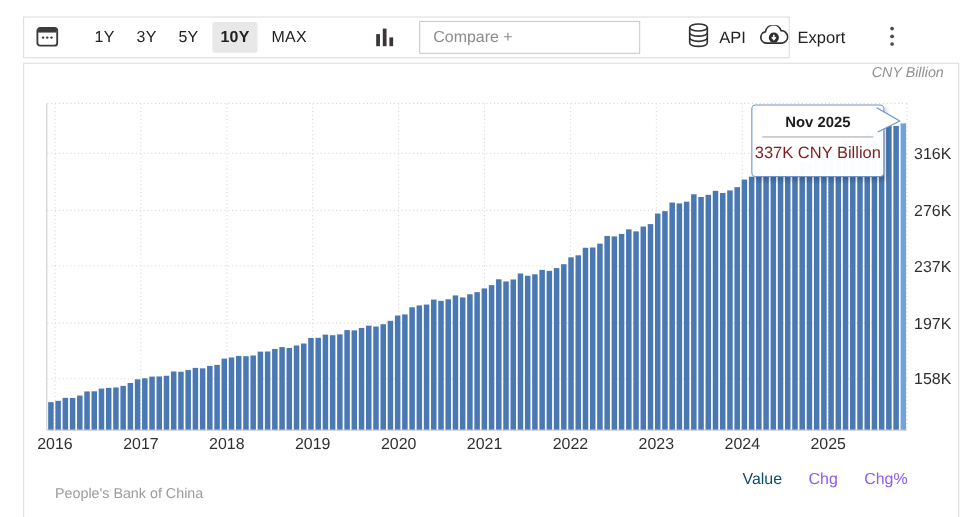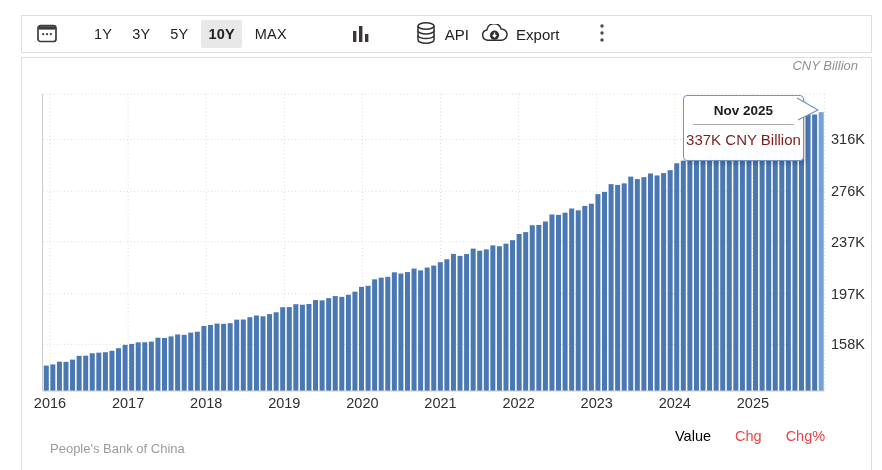--- a/index.html
+++ b/index.html
@@ -1,17 +1,17 @@
 <!DOCTYPE html>
 <html><head>
 <meta charset="utf-8">
 <style>
   html,body{margin:0;padding:0;background:#fff;width:882px;height:470px;overflow:hidden;
     font-family:"Liberation Sans",sans-serif;-webkit-font-smoothing:antialiased;}
-  .toolbar{position:absolute;left:21px;top:15px;width:851px;height:38px;border:1px solid #dedede;
+  .toolbar{position:absolute;left:21px;top:15px;width:697px;height:38px;border:1px solid #dedede;
     background:#fff;display:flex;align-items:center;box-sizing:border-box;}
   .icon-btn{display:flex;align-items:center;justify-content:center;background:none;border:none;cursor:pointer;padding:0;}
   .cal-btn{margin-left:10px;width:30px;height:30px;}
   .ranges{display:flex;align-items:center;margin-left:22px;}
   .range-btn{font-family:"Liberation Sans",sans-serif;font-size:14.5px;color:#222;background:none;border:none;
     padding:6px 7px;margin:0 3px;cursor:pointer;letter-spacing:.2px;}
   .range-btn.selected{background:#e8e8e8;border-radius:2px;font-weight:bold;}
   .charttype-btn{margin-left:52px;width:24px;height:24px;}
   .compare{margin-left:22px;width:253px;height:28px;border:1px solid #ccc;background:#fff;
     font-family:"Liberation Sans",sans-serif;font-size:14.5px;color:#444;padding:0 0 0 12px;outline:none;}
@@ -27,22 +27,22 @@
   #chart-svg{position:absolute;left:0;top:0;width:882px;height:470px;z-index:1;}
   .tooltip{position:absolute;left:683px;top:95px;width:121px;height:66px;background:rgba(255,255,255,.98);
     border:1px solid #6f96c8;border-radius:4px;box-shadow:2px 3px 4px rgba(0,0,0,.18);z-index:5;box-sizing:border-box;}
   .tooltip-title{font-size:13.5px;font-weight:bold;color:#1c1c1c;text-align:center;margin-top:7px;}
   .tooltip-sep{border:none;border-top:1px solid #aaa;margin:6px 9px 6px 9px;}
   .tooltip-value{font-size:15px;color:#7f1d1d;text-align:center;}
   #callout-svg{position:absolute;left:795px;top:94px;width:32px;height:34px;z-index:6;}
   .source-label{position:absolute;left:50px;top:429px;font-size:13px;color:#9b9b9b;z-index:2;margin-top:12px;}
   .footer-links{position:absolute;top:428px;left:675px;display:flex;gap:24px;align-items:center;z-index:2;}
   .footer-link{background:none;border:none;cursor:pointer;font-family:"Liberation Sans",sans-serif;
-    font-size:14.5px;color:#ef4444;padding:0;}
-  .footer-link.active{color:#000000;}
+    font-size:14.5px;color:#8b5cf6;padding:0;}
+  .footer-link.active{color:#0c4a6e;}
 </style>
 </head>
 <body>
 
 <div class="toolbar">
   <button class="icon-btn cal-btn">
     <span>
       <svg width="22" height="22" viewBox="0 0 22 22">
         <rect x="2" y="3.5" width="18" height="16" rx="2.5" fill="none" stroke="#3c3c3c" stroke-width="1.7"></rect>
         <rect x="2.6" y="4.2" width="16.8" height="3.4" fill="#3c3c3c"></rect>
@@ -64,20 +64,21 @@
   <button class="icon-btn charttype-btn">
     <span>
       <svg width="18" height="22" viewBox="0 0 18 22">
         <rect x="1" y="9" width="3.4" height="11" fill="#3b3539"></rect>
         <rect x="7" y="4" width="3.4" height="16" fill="#3b3539"></rect>
         <rect x="13" y="12" width="3.4" height="8" fill="#3b3539"></rect>
       </svg>
     </span>
   </button>
 
+  <input class="compare" type="text" placeholder="Compare +" style="">
 
   <div class="tool-right">
     <button class="labeled-btn api-btn">
       <span>
         <svg width="22" height="24" viewBox="0 0 22 24">
           <ellipse cx="11" cy="5" rx="8" ry="3.2" fill="none" stroke="#2f2f2f" stroke-width="1.5"></ellipse>
           <path d="M3 5 v14 c0 1.8 3.6 3.2 8 3.2 s8-1.4 8-3.2 V5" fill="none" stroke="#2f2f2f" stroke-width="1.5"></path>
           <path d="M3 9.7 c0 1.8 3.6 3.2 8 3.2 s8-1.4 8-3.2" fill="none" stroke="#2f2f2f" stroke-width="1.5"></path>
           <path d="M3 14.4 c0 1.8 3.6 3.2 8 3.2 s8-1.4 8-3.2" fill="none" stroke="#2f2f2f" stroke-width="1.5"></path>
         </svg>

